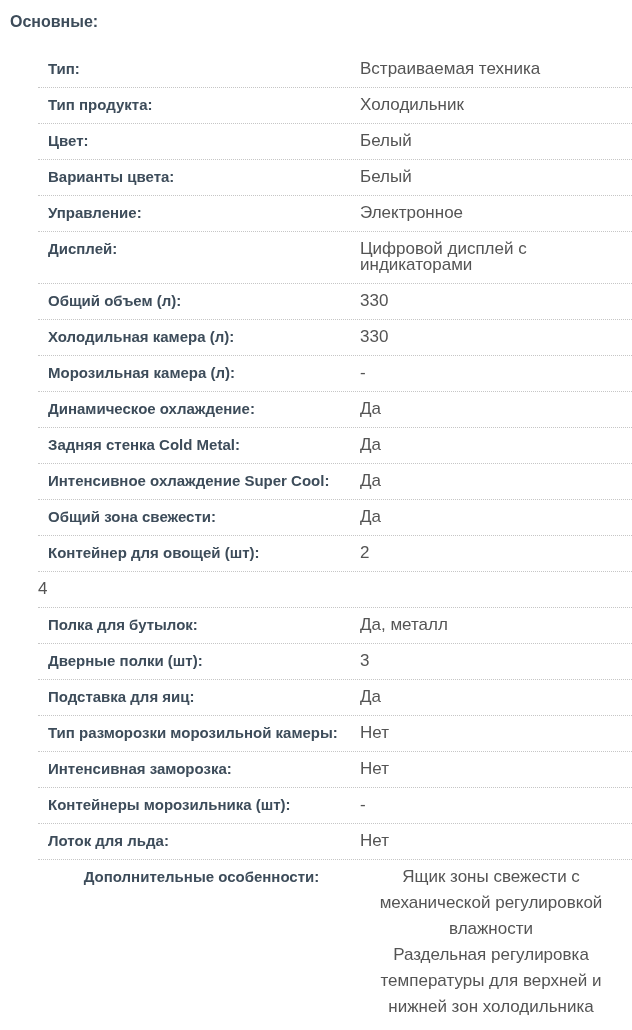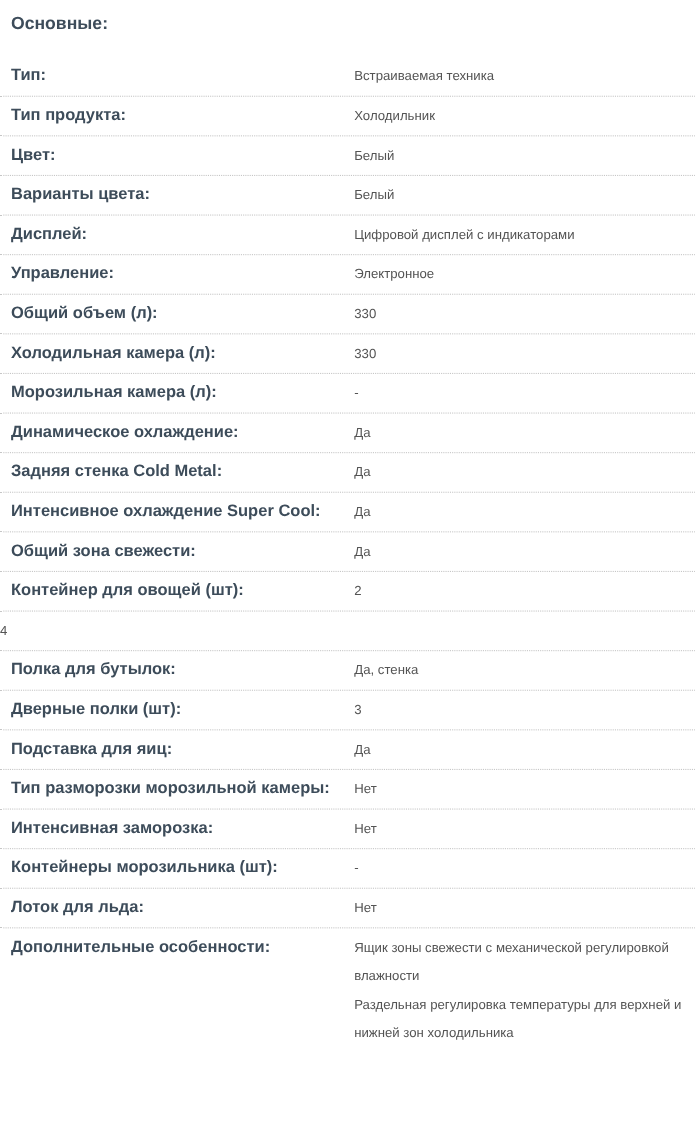--- a/index.html
+++ b/index.html
@@ -29,38 +29,40 @@
     color: var(--heading-color);
   }
   .spec-table {
     margin-top: 20px;
   }
   .spec-row {
     display: flex;
     align-items: flex-start;
     padding: 9px 0 10px 0;
     border-bottom: 1px dotted var(--divider-color);
+    margin-left: 38px;
   }
   .spec-row:last-child {
     border-bottom: none;
+    text-align: center;
   }
   .spec-label {
     width: 322px;
     flex: 0 0 322px;
     padding-left: 10px;
     padding-right: 5px;
     font-size: 15px;
     line-height: 16px;
     font-weight: bold;
     color: var(--label-color);
   }
   .spec-value {
     flex: 1 1 auto;
     padding-right: 10px;
-    font-size: 12px;
+    font-size: 17px;
     line-height: 16px;
     color: var(--value-color);
   }
   .spec-value.multi {
     margin-top: -5px;
   }
   .spec-value.multi .value-line {
     line-height: 26px;
   }
 </style>
@@ -85,27 +87,27 @@
     <div class="spec-label">Цвет:</div>
     <div class="spec-value">Белый</div>
   </div>
 
   <div class="spec-row">
     <div class="spec-label">Варианты цвета:</div>
     <div class="spec-value">Белый</div>
   </div>
 
   <div class="spec-row">
-    <div class="spec-label">Дисплей:</div>
-    <div class="spec-value">Цифровой дисплей с индикаторами</div>
+    <div class="spec-label">Управление:</div>
+    <div class="spec-value">Электронное</div>
   </div>
 
   <div class="spec-row">
-    <div class="spec-label">Управление:</div>
-    <div class="spec-value">Электронное</div>
+    <div class="spec-label">Дисплей:</div>
+    <div class="spec-value">Цифровой дисплей с индикаторами</div>
   </div>
 
   <div class="spec-row">
     <div class="spec-label">Общий объем (л):</div>
     <div class="spec-value">330</div>
   </div>
 
   <div class="spec-row">
     <div class="spec-label">Холодильная камера (л):</div>
     <div class="spec-value">330</div>
@@ -141,21 +143,21 @@
     <div class="spec-label">Контейнер для овощей (шт):</div>
     <div class="spec-value">2</div>
   </div>
 
   <div class="spec-row">
     <div class="spec-value">4</div>
   </div>
 
   <div class="spec-row">
     <div class="spec-label">Полка для бутылок:</div>
-    <div class="spec-value">Да, стенка</div>
+    <div class="spec-value">Да, металл</div>
   </div>
 
   <div class="spec-row">
     <div class="spec-label">Дверные полки (шт):</div>
     <div class="spec-value">3</div>
   </div>
 
   <div class="spec-row">
     <div class="spec-label">Подставка для яиц:</div>
     <div class="spec-value">Да</div>

